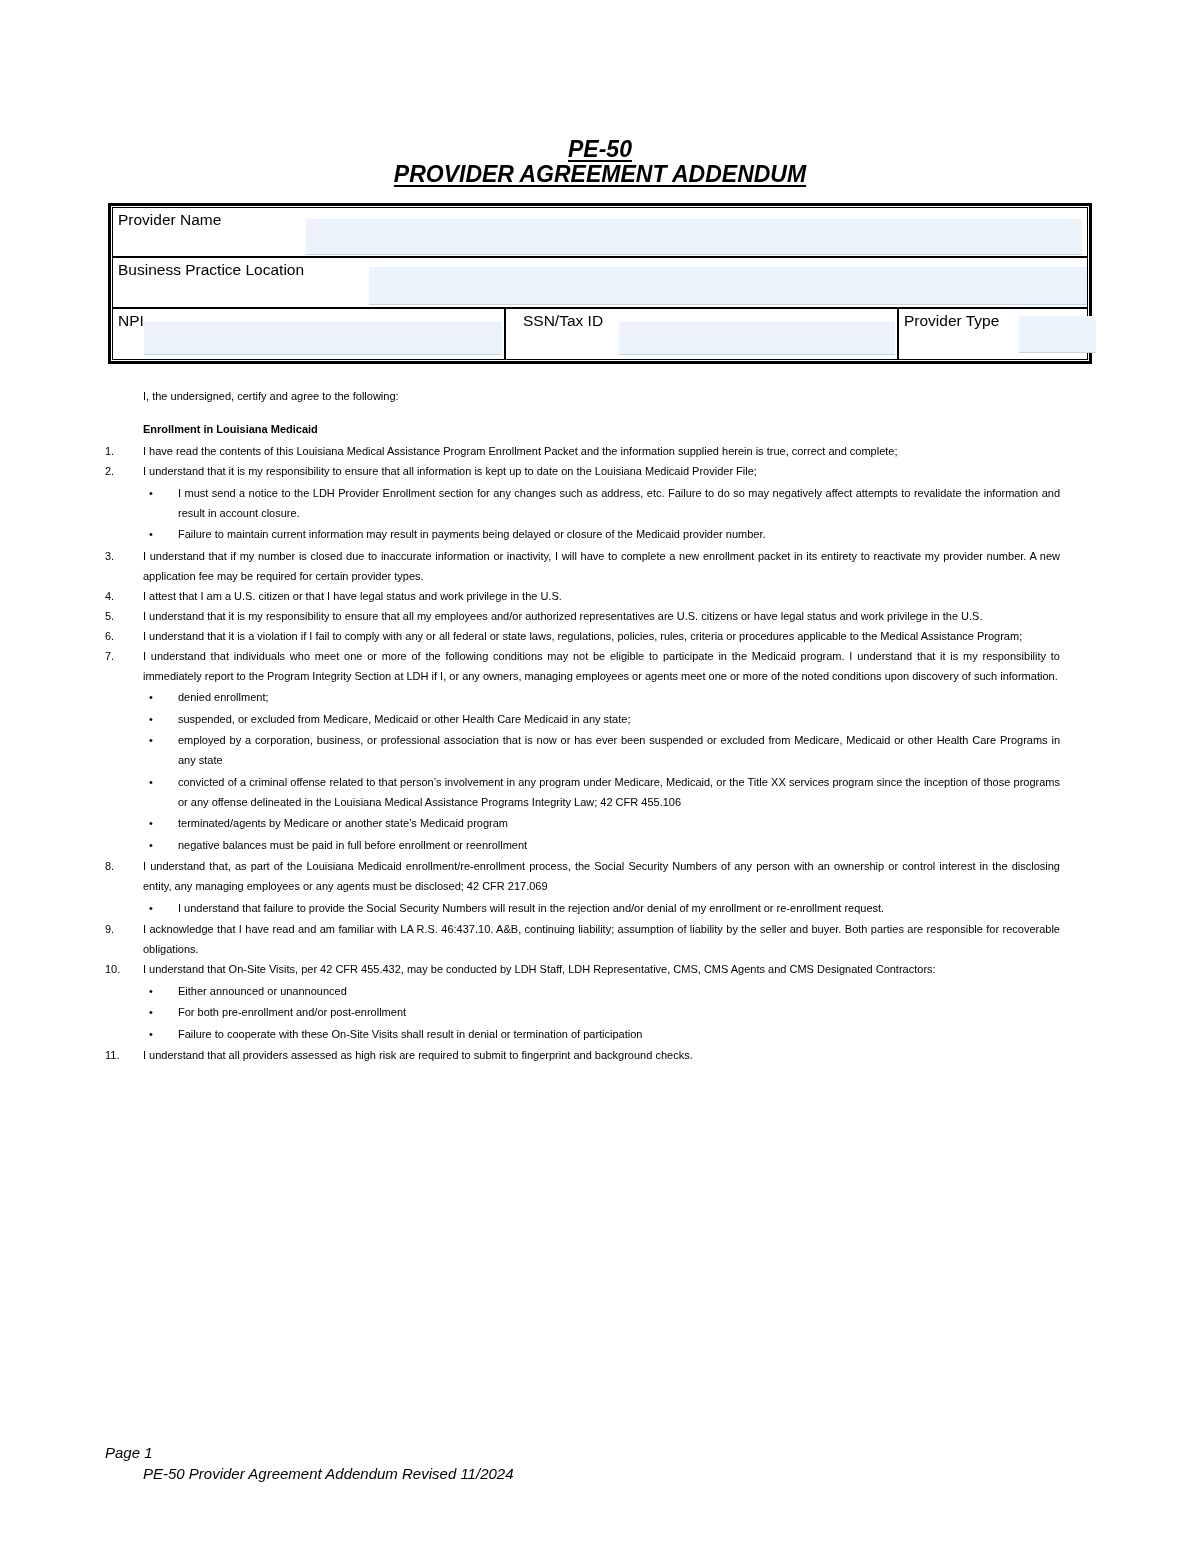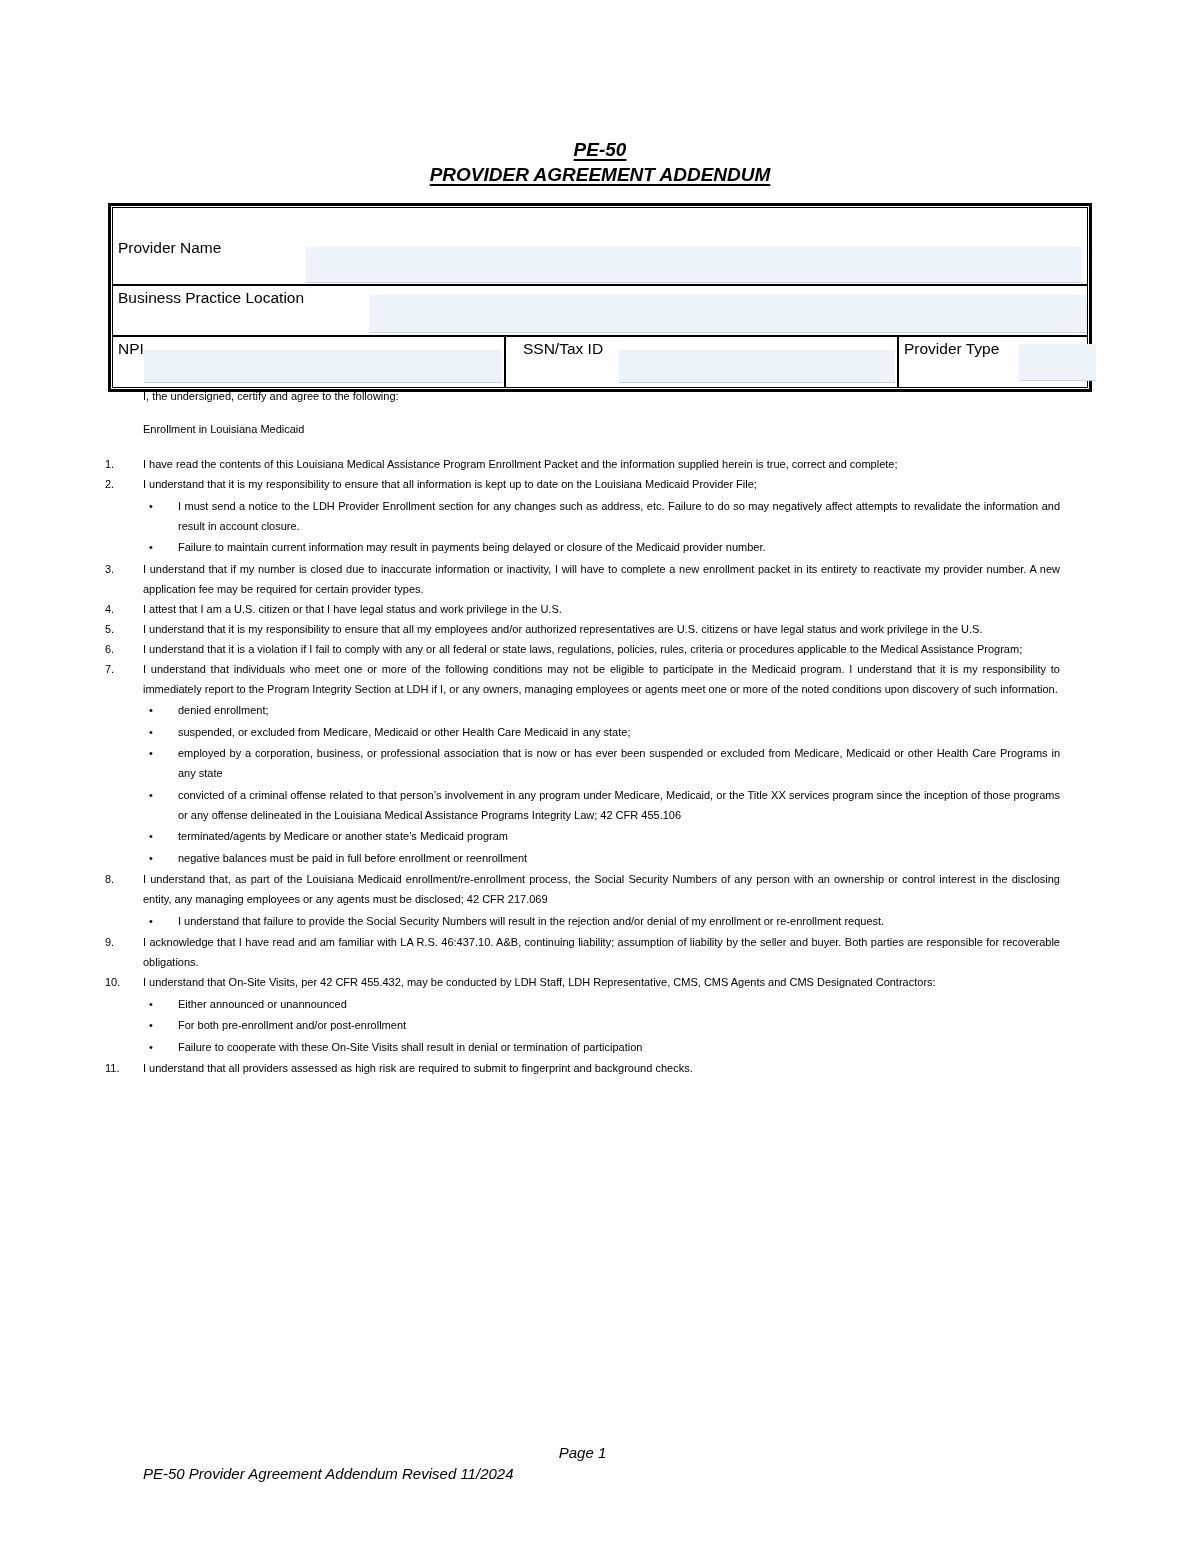--- a/index.html
+++ b/index.html
@@ -16,42 +16,42 @@
 
   
   .title-block {
     position: absolute;
     top: 137px;
     left: 0;
     width: 100%;
     text-align: center;
     font-weight: bold;
     font-style: italic;
-    font-size: 19px;
+    font-size: 23px;
     line-height: 25px;
   }
   .title-line {
     display: inline-block;
     text-decoration: underline;
     text-decoration-thickness: 2px;
     text-underline-offset: 3px;
   }
 
   
   .ftable {
     position: absolute;
     left: 108px;
     top: 203px;
     width: 984px;
     border: 3px solid #000;
     background: #fff;
   }
   .ftable-in { border: 1px solid #000; margin: 1px; }
   .frow { position: relative; }
-  .frow-1 { height: 50px; border-bottom: 2px solid #000; margin-top: 28px; }
+  .frow-1 { height: 50px; border-bottom: 2px solid #000; }
   .frow-2 { height: 51px; border-bottom: 2px solid #000; }
   .frow-3 { height: 50px; display: flex; }
   .fcell { position: relative; height: 100%; }
   .fcell-npi { width: 393px; border-right: 2px solid #000; }
   .fcell-ssn { width: 381px; border-right: 2px solid #000; margin-left: 12px; }
   .fcell-ptype { flex: 1; }
   .flabel {
     position: absolute;
     top: 3px;
     left: 5px;
@@ -73,36 +73,36 @@
   
   .content {
     position: absolute;
     left: 105px;
     top: 386px;
     width: 955px;
     font-size: 11px;
     line-height: 20px;
   }
   .intro { margin-left: 38px; }
-  .heading { margin-left: 38px; margin-top: 13px; margin-bottom: 15px; font-weight: normal; }
+  .heading { margin-left: 38px; margin-top: 13px; margin-bottom: 2px; font-weight: bold; }
   .item { display: flex; }
   .num { width: 38px; flex: none; }
   .col { flex: 1; min-width: 0; }
   .itext { text-align: justify; }
   .bullet { display: flex; margin: 1.5px 0; }
   .bdot { width: 35px; flex: none; padding-left: 6px; }
   .btext { flex: 1; min-width: 0; text-align: justify; }
 
   
   .footer-page {
     position: absolute;
     top: 1444px;
     left: 105px;
     width: 955px;
-    text-align: center;
+    text-align: left;
     font-style: italic;
     font-size: 15px;
   }
   .footer-rev {
     position: absolute;
     top: 1465px;
     left: 143px;
     font-style: italic;
     font-size: 15px;
   }

